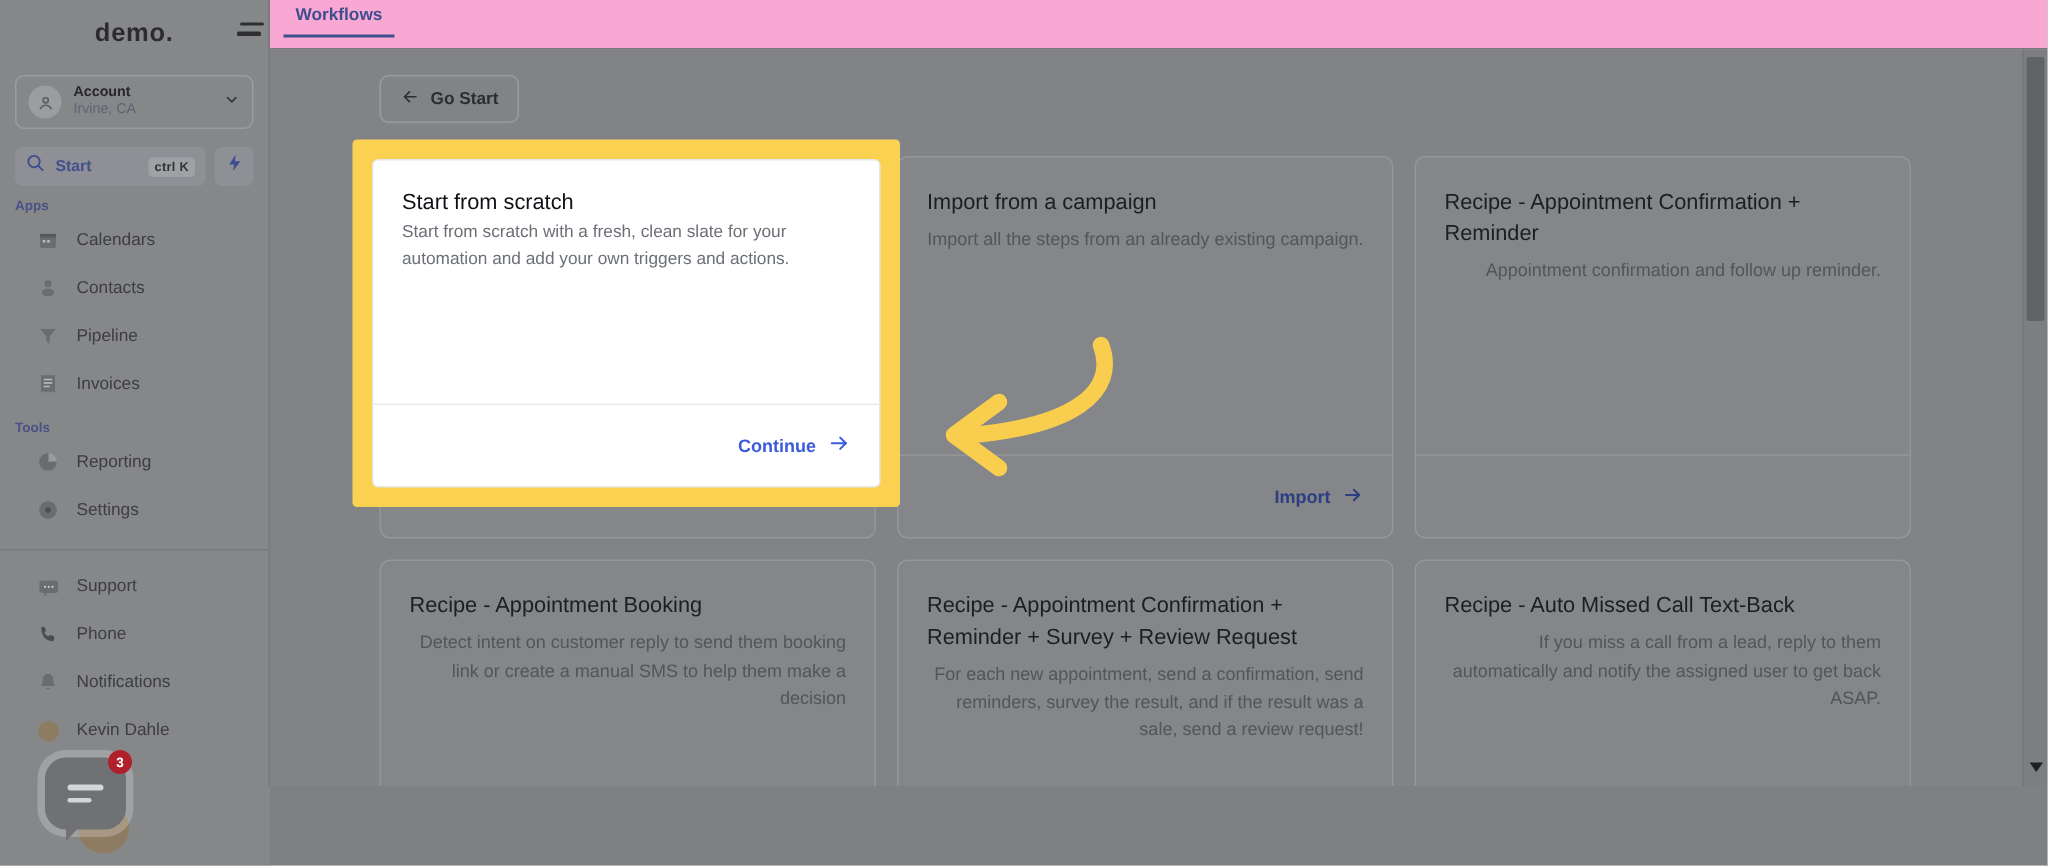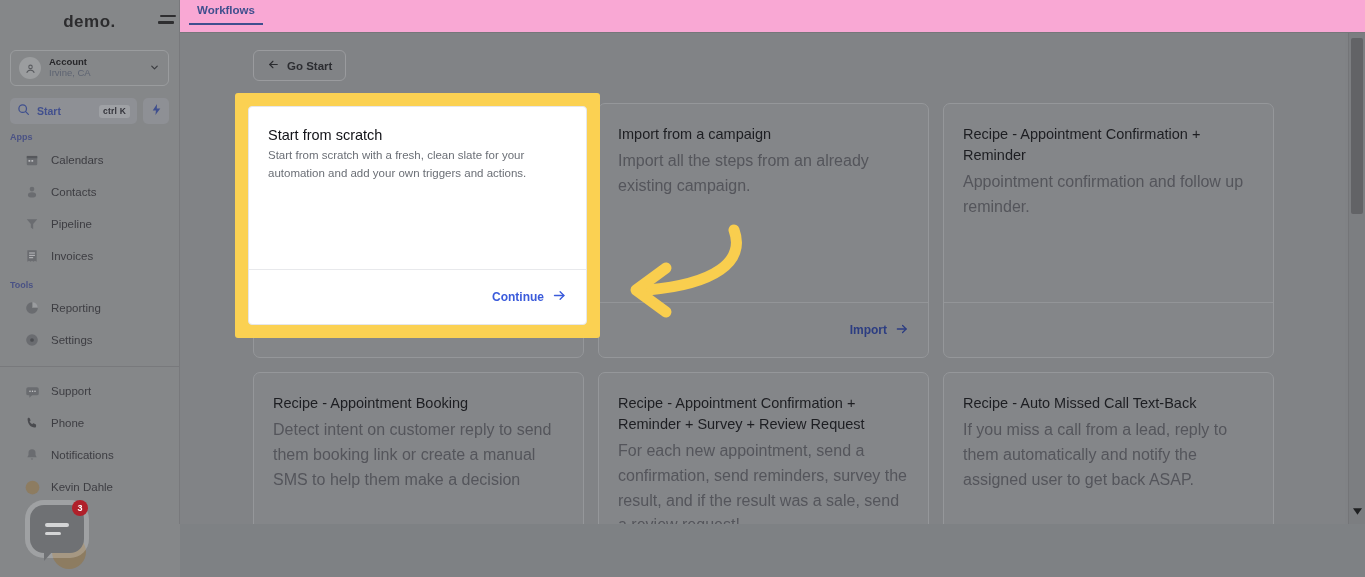--- a/index.html
+++ b/index.html
@@ -191,21 +191,21 @@
     height: 255px;
     display: flex; flex-direction: column;
     cursor: pointer;
     overflow: hidden;
   }
   .card-body { flex: 1; padding: 20px 19px 8px 19px; }
   .card-title {
     font-size: 14.5px; color: #1d1e22; font-weight: 400;
     line-height: 1.45; margin-bottom: 4px;
   }
-  .card-desc { font-size: 16px; color: #54555b; line-height: 1.55; }
+  .card-desc { font-size: 12px; color: #54555b; line-height: 1.55; text-align: right; }
   .card-foot {
     border-top: 1px solid #939598;
     height: 55px;
     display: flex; align-items: center; justify-content: flex-end;
     padding-right: 19px;
   }
   .card-action {
     display: flex; align-items: center; gap: 8px;
     font-size: 12px; font-weight: 600; color: #2c3d82;
   }

